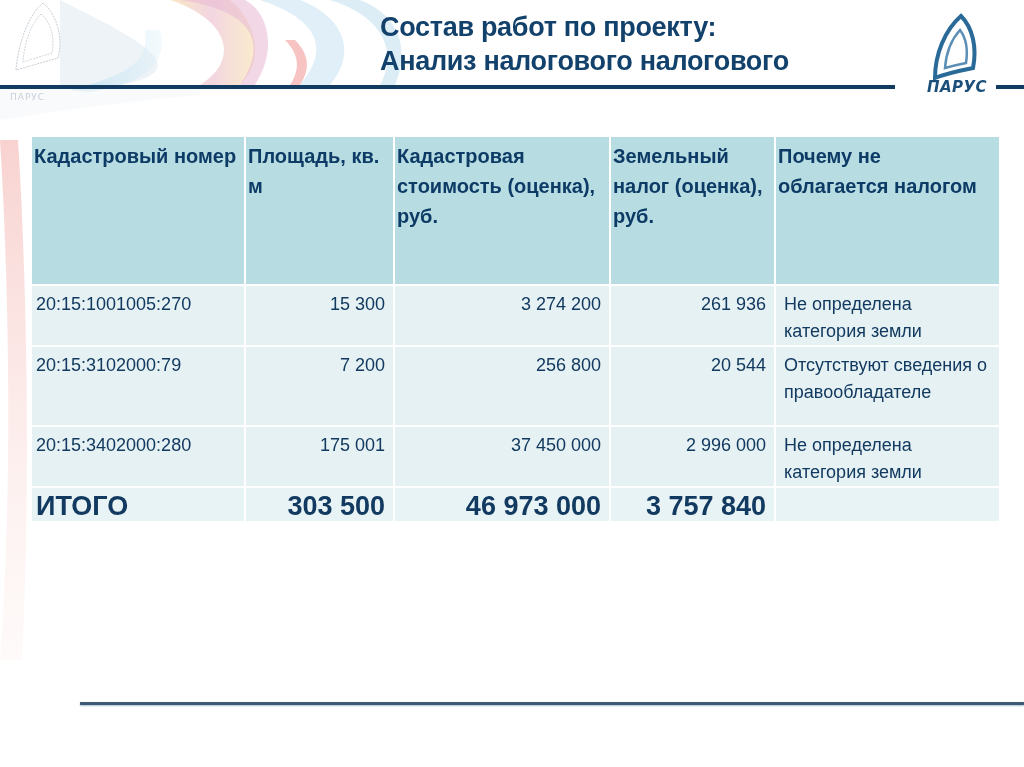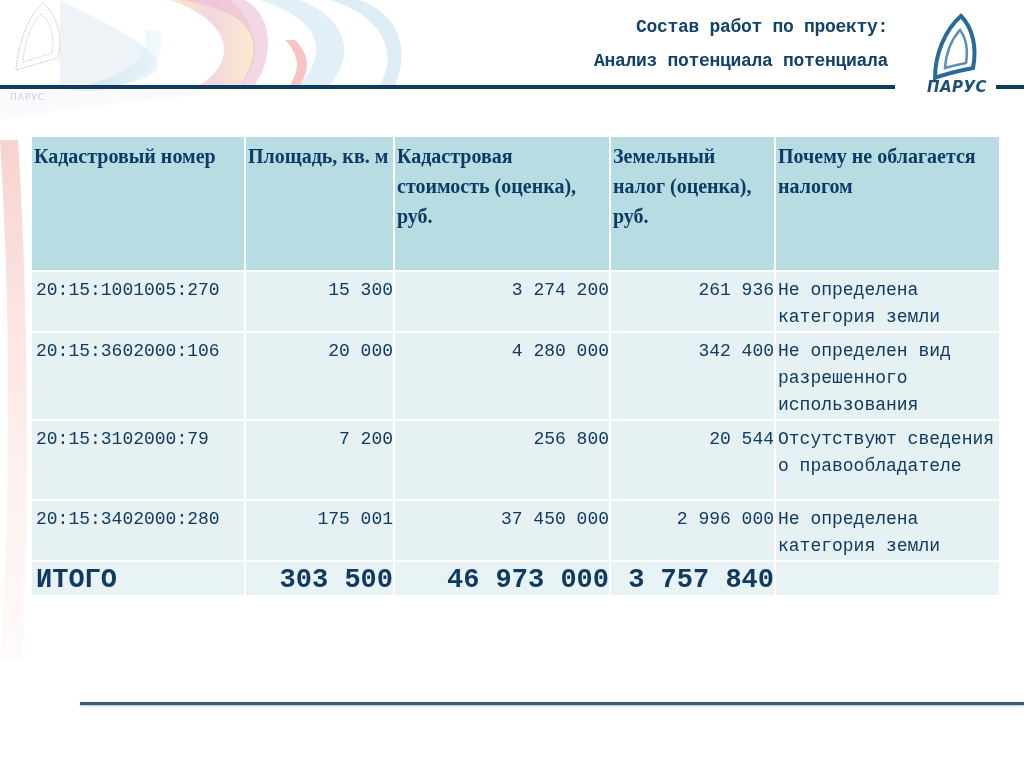--- a/index.html
+++ b/index.html
@@ -6,23 +6,23 @@
     body {
       width: 1024px; height: 767px; position: relative; overflow: hidden;
       background: #ffffff;
       font-family: "DejaVu Sans", "Liberation Sans", sans-serif;
       color: #0f3a63;
     }
     .bg-swoosh { position: absolute; left: 0; top: 0; width: 1024px; height: 767px; z-index: 0; }
     .header-rule { position: absolute; left: 0; top: 85px; width: 895px; height: 4px; background: #123b62; z-index: 2; }
     .header-rule-right { position: absolute; left: 996px; top: 85px; width: 28px; height: 4px; background: #123b62; z-index: 2; }
     .title {
-      position: absolute; left: 380px; top: 10px; width: 508px; text-align: right; z-index: 3;
-      font-family: Liberation Mono, monospace; font-weight: bold; color: #12416b;
-      font-size: 18px; line-height: 34px; letter-spacing: -0.3px;
+      position: absolute; left: 380px; top: 10px; width: 508px; z-index: 3;
+      font-family: Liberation Sans, sans-serif; font-weight: bold; color: #12416b;
+      font-size: 27px; line-height: 34px; letter-spacing: -0.3px;
     }
     .logo { position: absolute; left: 915px; top: 12px; width: 80px; height: 90px; z-index: 3; }
     .logo-text {
       position: absolute; left: 922px; top: 78px; width: 70px; text-align: center;
       font-family: "DejaVu Sans", sans-serif; font-style: italic; font-weight: bold;
       font-size: 15px; color: #1c4f7a; letter-spacing: 0.5px; z-index: 3;
     }
     .ghost-logo { position: absolute; left: 8px; top: 0; width: 60px; height: 80px; z-index: 1; }
     .ghost-text {
       position: absolute; left: 10px; top: 92px; font-size: 9px; color: #c9cfd6;
@@ -31,29 +31,29 @@
 
     table.data {
       position: absolute; left: 30px; top: 135px; z-index: 3;
       border-collapse: collapse; table-layout: fixed; width: 971px;
     }
     table.data td, table.data th {
       border: 2px solid #ffffff; padding: 0; vertical-align: top;
     }
     table.data th {
       background: #b7dde2; color: #0d3b66; font-weight: bold; text-align: left;
-      font-size: 20px; line-height: 30px; padding: 4px 2px 0 2px; height: 129px;
-      font-family: Liberation Serif, serif;
+      font-size: 20px; line-height: 30px; padding: 4px 2px 14px 2px; height: 129px;
+      font-family: Liberation Sans, sans-serif;
     }
     table.data td {
       background: #e6f1f3; color: #123a60; font-size: 18px; line-height: 27px;
-      padding: 5px 2px 0 4px; font-family: Liberation Mono, monospace;
+      padding: 5px 2px 0 4px; font-family: Liberation Sans, sans-serif;
     }
-    table.data td.num { text-align: right; padding-right: 0; }
-    table.data td.reason { padding-left: 2px; }
+    table.data td.num { text-align: right; padding-right: 8px; }
+    table.data td.reason { padding-left: 8px; }
     table.data tr.total td { font-weight: bold; font-size: 27px; line-height: 30px; padding-top: 3px; background: #e8f3f5; }
     .c1 { width: 214px; } .c2 { width: 149px; } .c3 { width: 216px; } .c4 { width: 165px; } .c5 { width: 225px; }
 
     .bottom-rule {
       position: absolute; left: 80px; top: 702px; width: 944px; height: 3px;
       background: #3f5b73; box-shadow: 0 1px 2px #a9c4d4; z-index: 2;
     }
   </style>
 </head>
 <body>
@@ -89,21 +89,21 @@
   <path d="M35 3 C 20 15, 10 45, 8 70 L 50 58 C 55 40, 50 15, 35 3 Z" fill="none" stroke="#c6ccd3" stroke-width="1" stroke-dasharray="2 1"></path>
   <path d="M33 14 C 22 25, 16 45, 15 62 L 44 53 C 47 38, 43 22, 33 14 Z" fill="none" stroke="#d2d7dd" stroke-width="1" stroke-dasharray="2 1"></path>
 </svg>
 <div class="ghost-text">ПАРУС</div>
 
 <div class="header-rule"></div>
 <div class="header-rule-right"></div>
 
 <div class="title">
   <div>Состав работ по проекту:</div>
-  <div>Анализ потенциала потенциала</div>
+  <div>Анализ налогового налогового</div>
 </div>
 
 <svg class="logo" viewBox="0 0 80 90">
   <path d="M46 4 C 30 18, 20 42, 20 66 C 30 62, 48 58, 58 56 C 62 36, 58 16, 46 4 Z" fill="none" stroke="#2a6a98" stroke-width="4"></path>
   <path d="M45 18 C 36 28, 31 42, 30 56 C 37 54, 46 52, 51 51 C 53 38, 51 26, 45 18 Z" fill="none" stroke="#5b8fb5" stroke-width="2.5"></path>
 </svg>
 <div class="logo-text">ПАРУС</div>
 
 <table class="data">
   <colgroup>
@@ -123,27 +123,20 @@
     </tr>
   </thead>
   <tbody>
     <tr style="height:58px">
       <td>20:15:1001005:270</td>
       <td class="num">15 300</td>
       <td class="num">3 274 200</td>
       <td class="num">261 936</td>
       <td class="reason">Не определена категория земли</td>
     </tr>
-    <tr style="height:83px">
-      <td>20:15:3602000:106</td>
-      <td class="num">20 000</td>
-      <td class="num">4 280 000</td>
-      <td class="num">342 400</td>
-      <td class="reason">Не определен вид разрешенного использования</td>
-    </tr>
     <tr style="height:80px">
       <td>20:15:3102000:79</td>
       <td class="num">7 200</td>
       <td class="num">256 800</td>
       <td class="num">20 544</td>
       <td class="reason">Отсутствуют сведения о правообладателе</td>
     </tr>
     <tr style="height:56px">
       <td>20:15:3402000:280</td>
       <td class="num">175 001</td>

